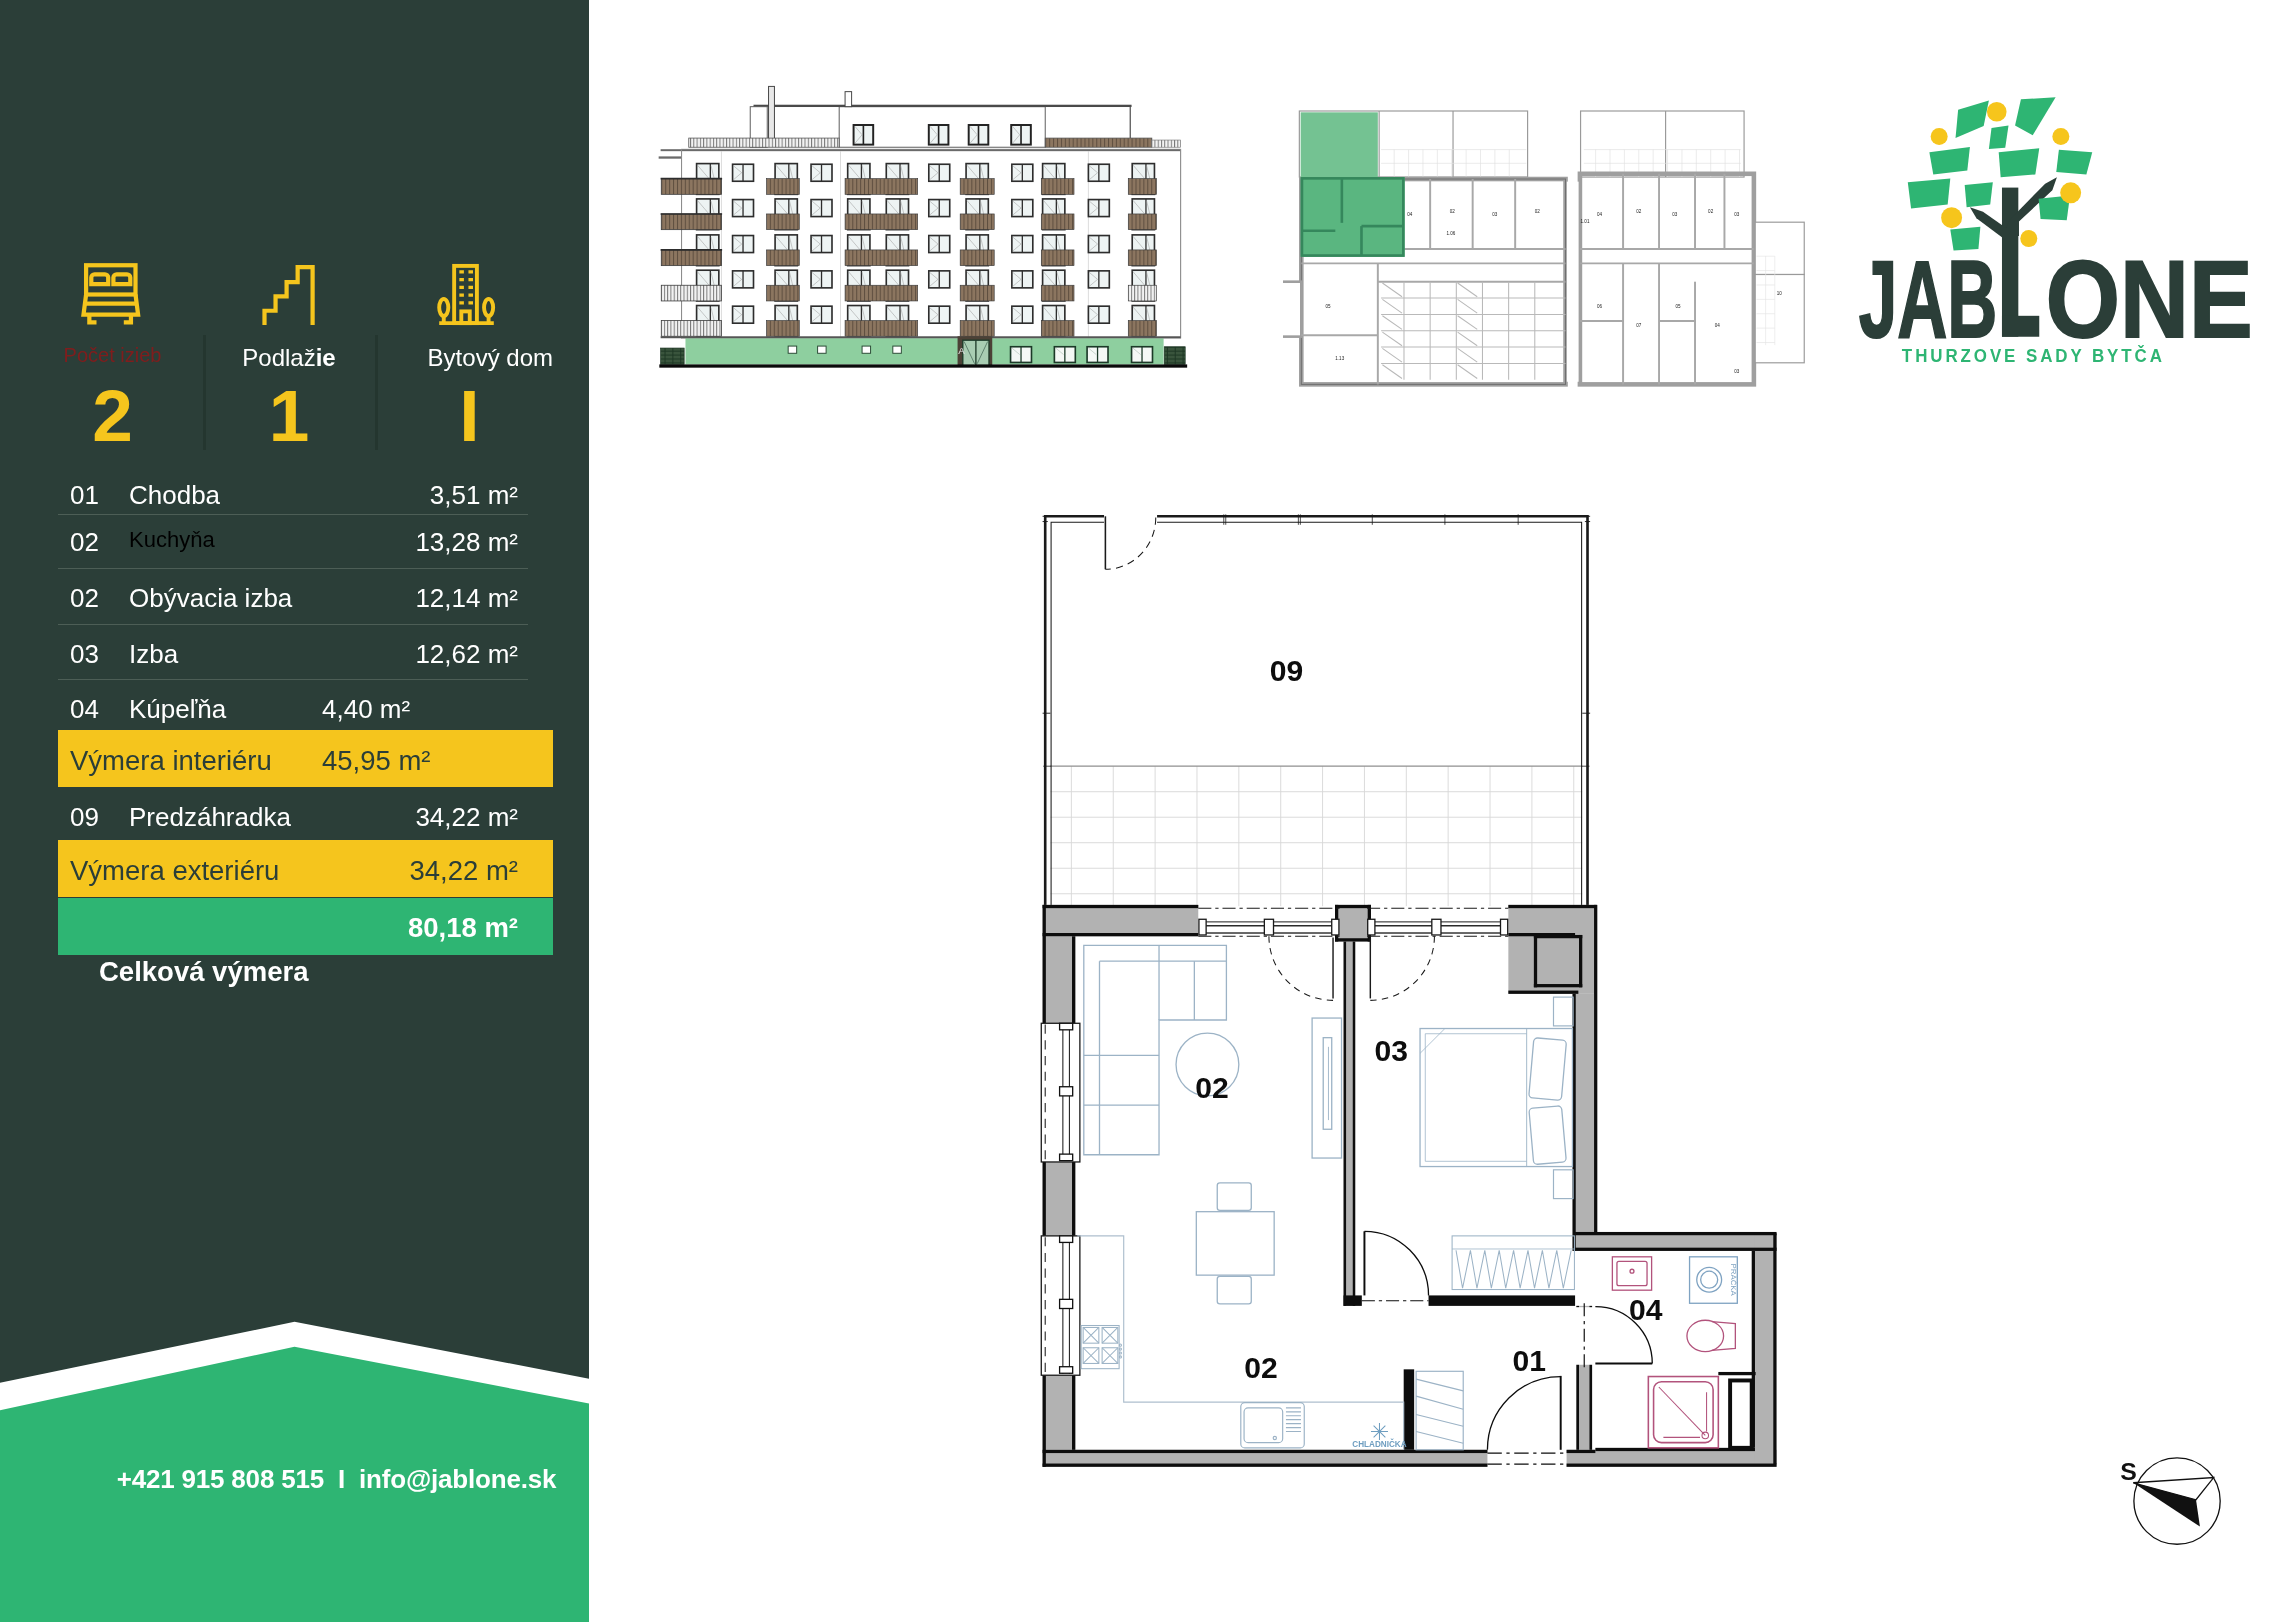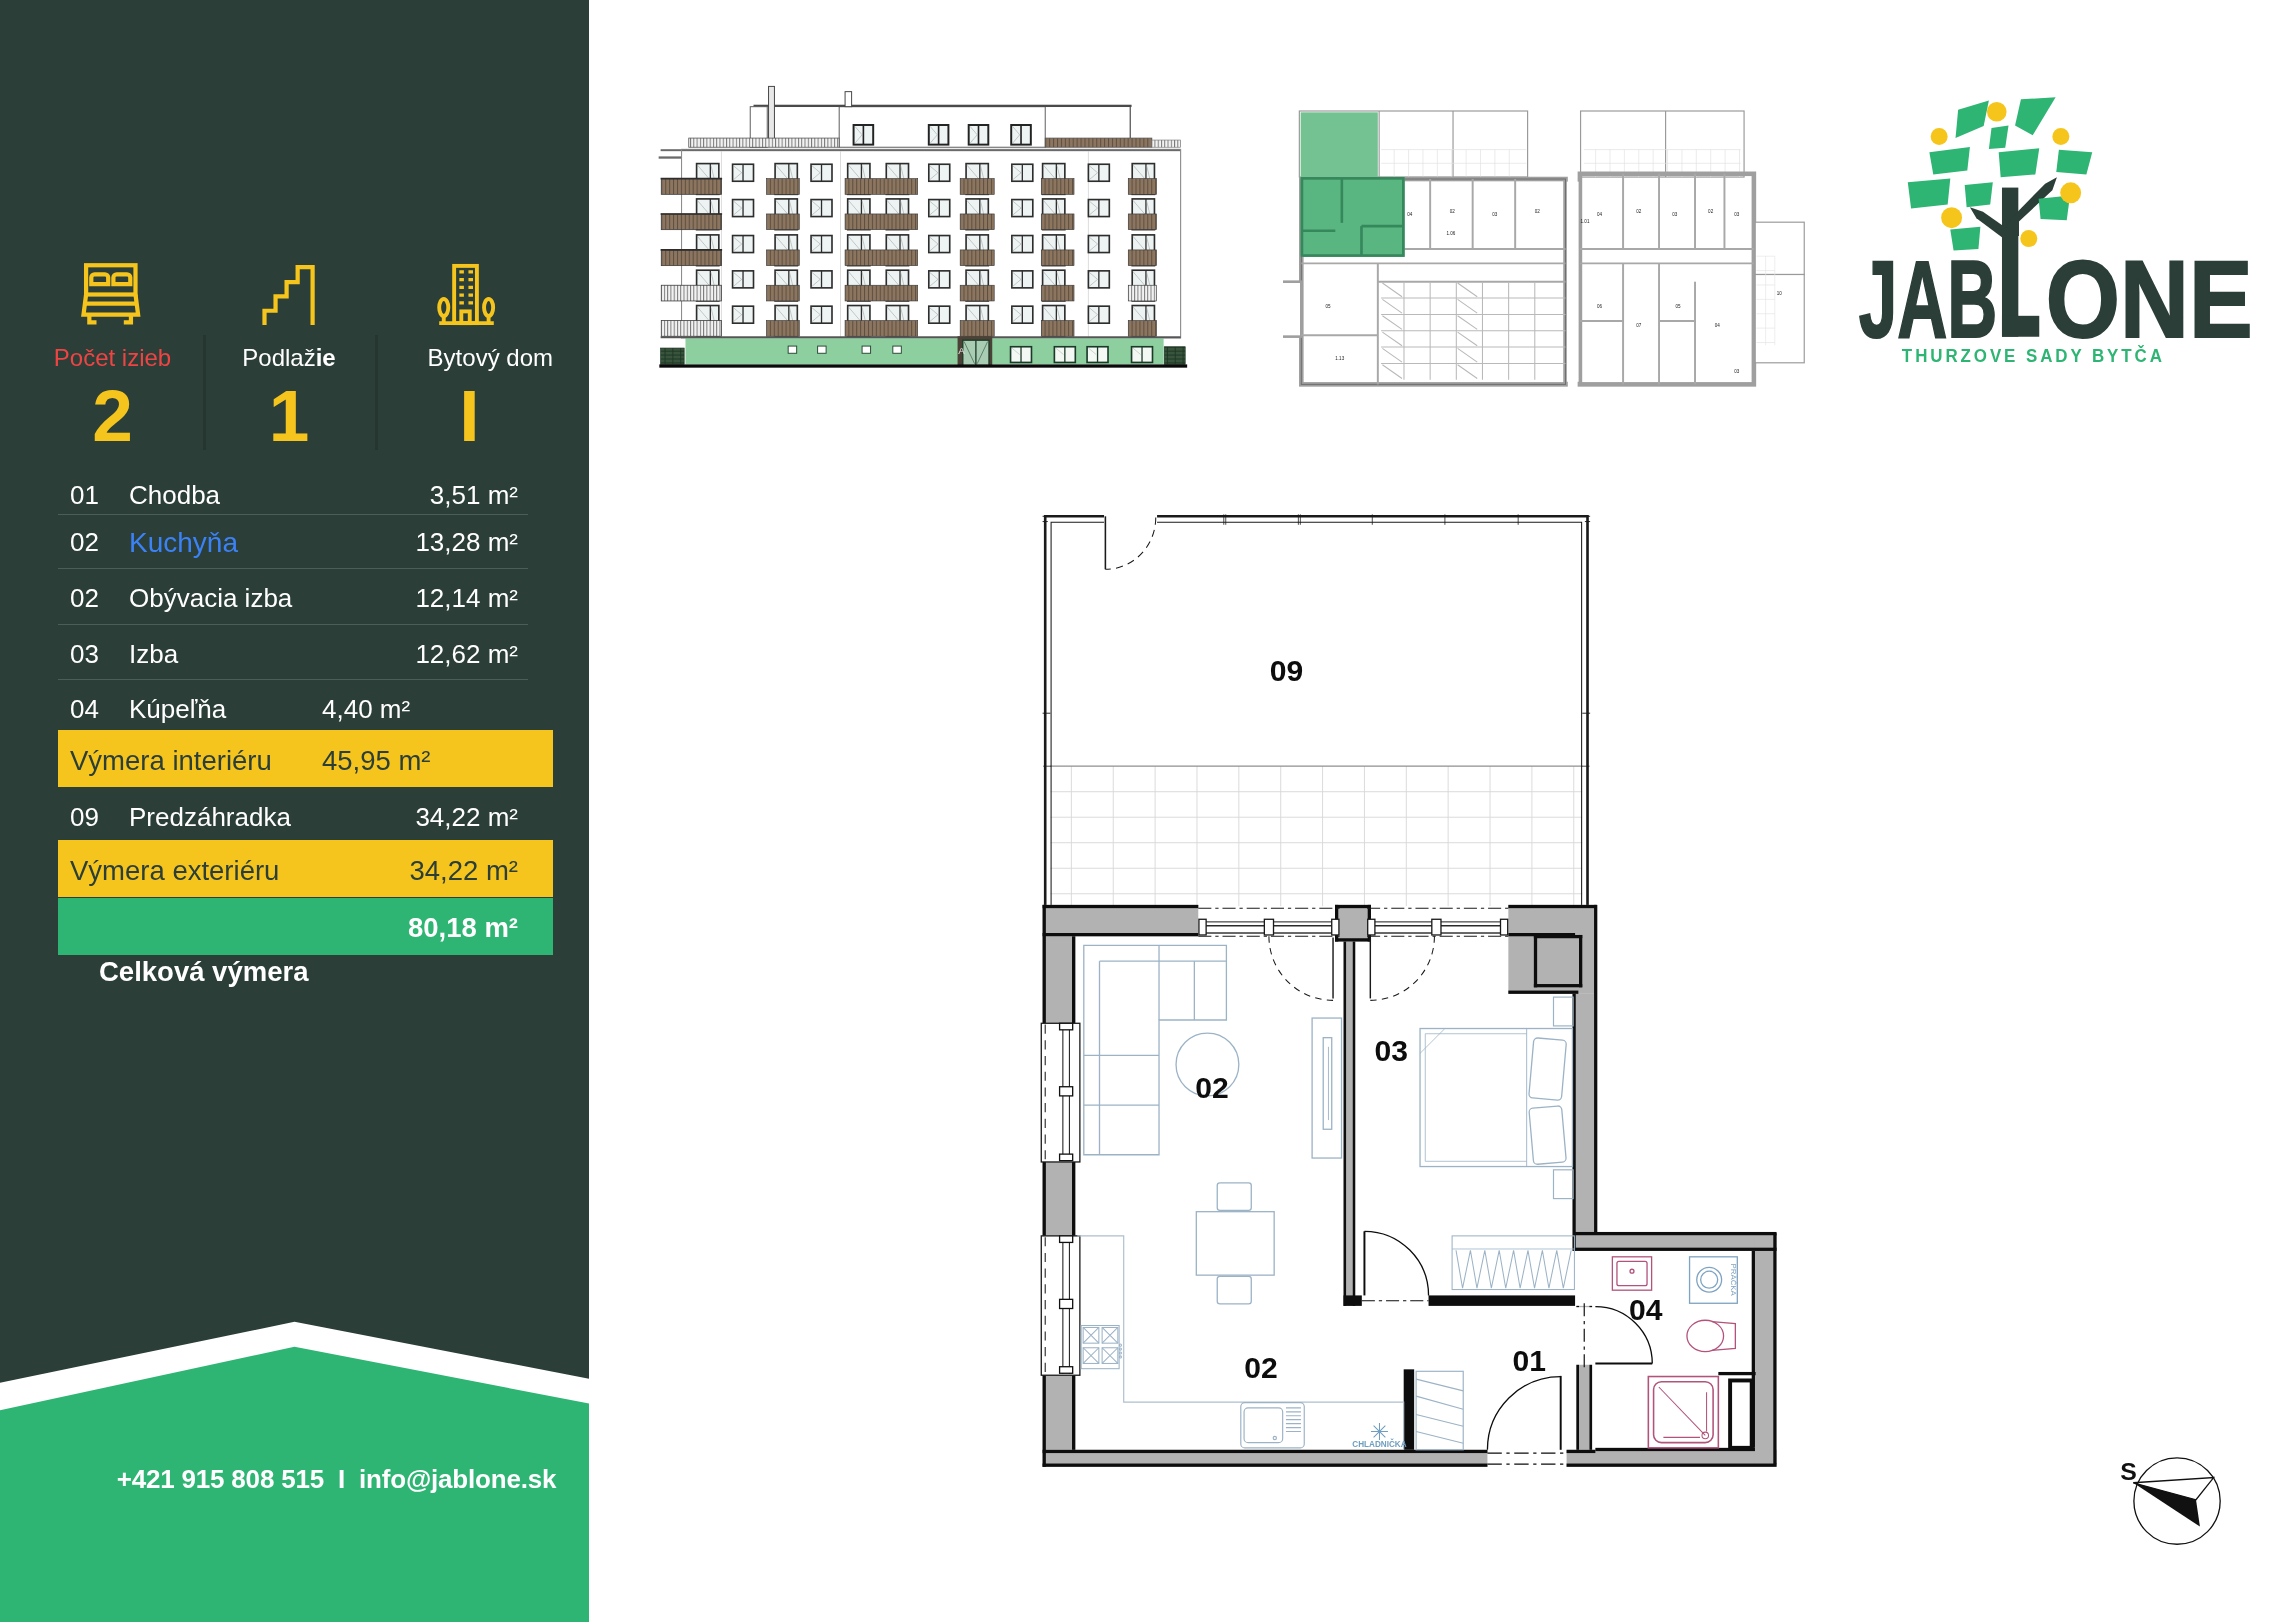--- a/index.html
+++ b/index.html
@@ -46,41 +46,41 @@
     <path d="M15 94 v-12"></path>
         <ellipse cx="15" cy="70" rx="7" ry="13"></ellipse>
     <path d="M84 94 v-12"></path>
         <ellipse cx="84" cy="70" rx="7" ry="13"></ellipse>
   </g>
 </svg>
 
 <div class="abs" style="left:203px;top:335px;width:2.6px;height:115px;background:#24362f;"></div>
 <div class="abs" style="left:375px;top:335px;width:2.6px;height:115px;background:#24362f;"></div>
 
-<div class="abs" style="left:26px;top:344px;width:173px;text-align:center;color:#ef4444;font-size:24px;">Počet izieb</div>
+<div class="abs" style="left:26px;top:344px;width:173px;text-align:center;color:#7f1d1d;font-size:20px;">Počet izieb</div>
 
 <div class="abs" style="left:209px;top:344px;width:160px;text-align:center;color:#ffffff;font-size:24px;">Podlaž<b>ie</b></div>
 
 <div class="abs" style="left:386px;top:344px;width:167px;text-align:right;color:#ffffff;font-size:24px;font-weight:normal;">Bytový dom</div>
 
 <div class="abs" style="left:26px;top:374px;width:173px;text-align:center;color:#f5c51d;font-size:73px;font-weight:bold;">2</div>
 
 <div class="abs" style="left:209px;top:374px;width:160px;text-align:center;color:#f5c51d;font-size:73px;font-weight:bold;">1</div>
 
 <div class="abs" style="left:386px;top:374px;width:167px;text-align:center;color:#f5c51d;font-size:73px;font-weight:bold;">I</div>
 
 <div class="abs" style="left:0;top:0;width:589px;">
 
   <div class="abs" style="left:70px;top:480px;color:#fff;font-size:26px;">01</div>
   <div class="abs" style="left:129px;top:480px;color:#fff;font-size:26px;">Chodba</div>
   <div class="abs" style="left:322px;top:480px;width:196px;text-align:right;color:#fff;font-size:26px;">3,51 m²</div>
   <div class="abs" style="left:58px;top:514px;width:470px;height:1.3px;background:#4d5e56;"></div>
 
   <div class="abs" style="left:70px;top:527px;color:#fff;font-size:26px;">02</div>
-  <div class="abs" style="left:129px;top:527px;color:#3b82f6;font-size:28px;">Kuchyňa</div>
+  <div class="abs" style="left:129px;top:527px;color:#000000;font-size:22px;">Kuchyňa</div>
   <div class="abs" style="left:322px;top:527px;width:196px;text-align:right;color:#fff;font-size:26px;">13,28 m²</div>
   <div class="abs" style="left:58px;top:568px;width:470px;height:1.3px;background:#4d5e56;"></div>
 
   <div class="abs" style="left:70px;top:583px;color:#fff;font-size:26px;">02</div>
   <div class="abs" style="left:129px;top:583px;color:#fff;font-size:26px;">Obývacia izba</div>
   <div class="abs" style="left:322px;top:583px;width:196px;text-align:right;color:#fff;font-size:26px;">12,14 m²</div>
   <div class="abs" style="left:58px;top:624px;width:470px;height:1.3px;background:#4d5e56;"></div>
 
   <div class="abs" style="left:70px;top:639px;color:#fff;font-size:26px;">03</div>
   <div class="abs" style="left:129px;top:639px;color:#fff;font-size:26px;">Izba</div>

